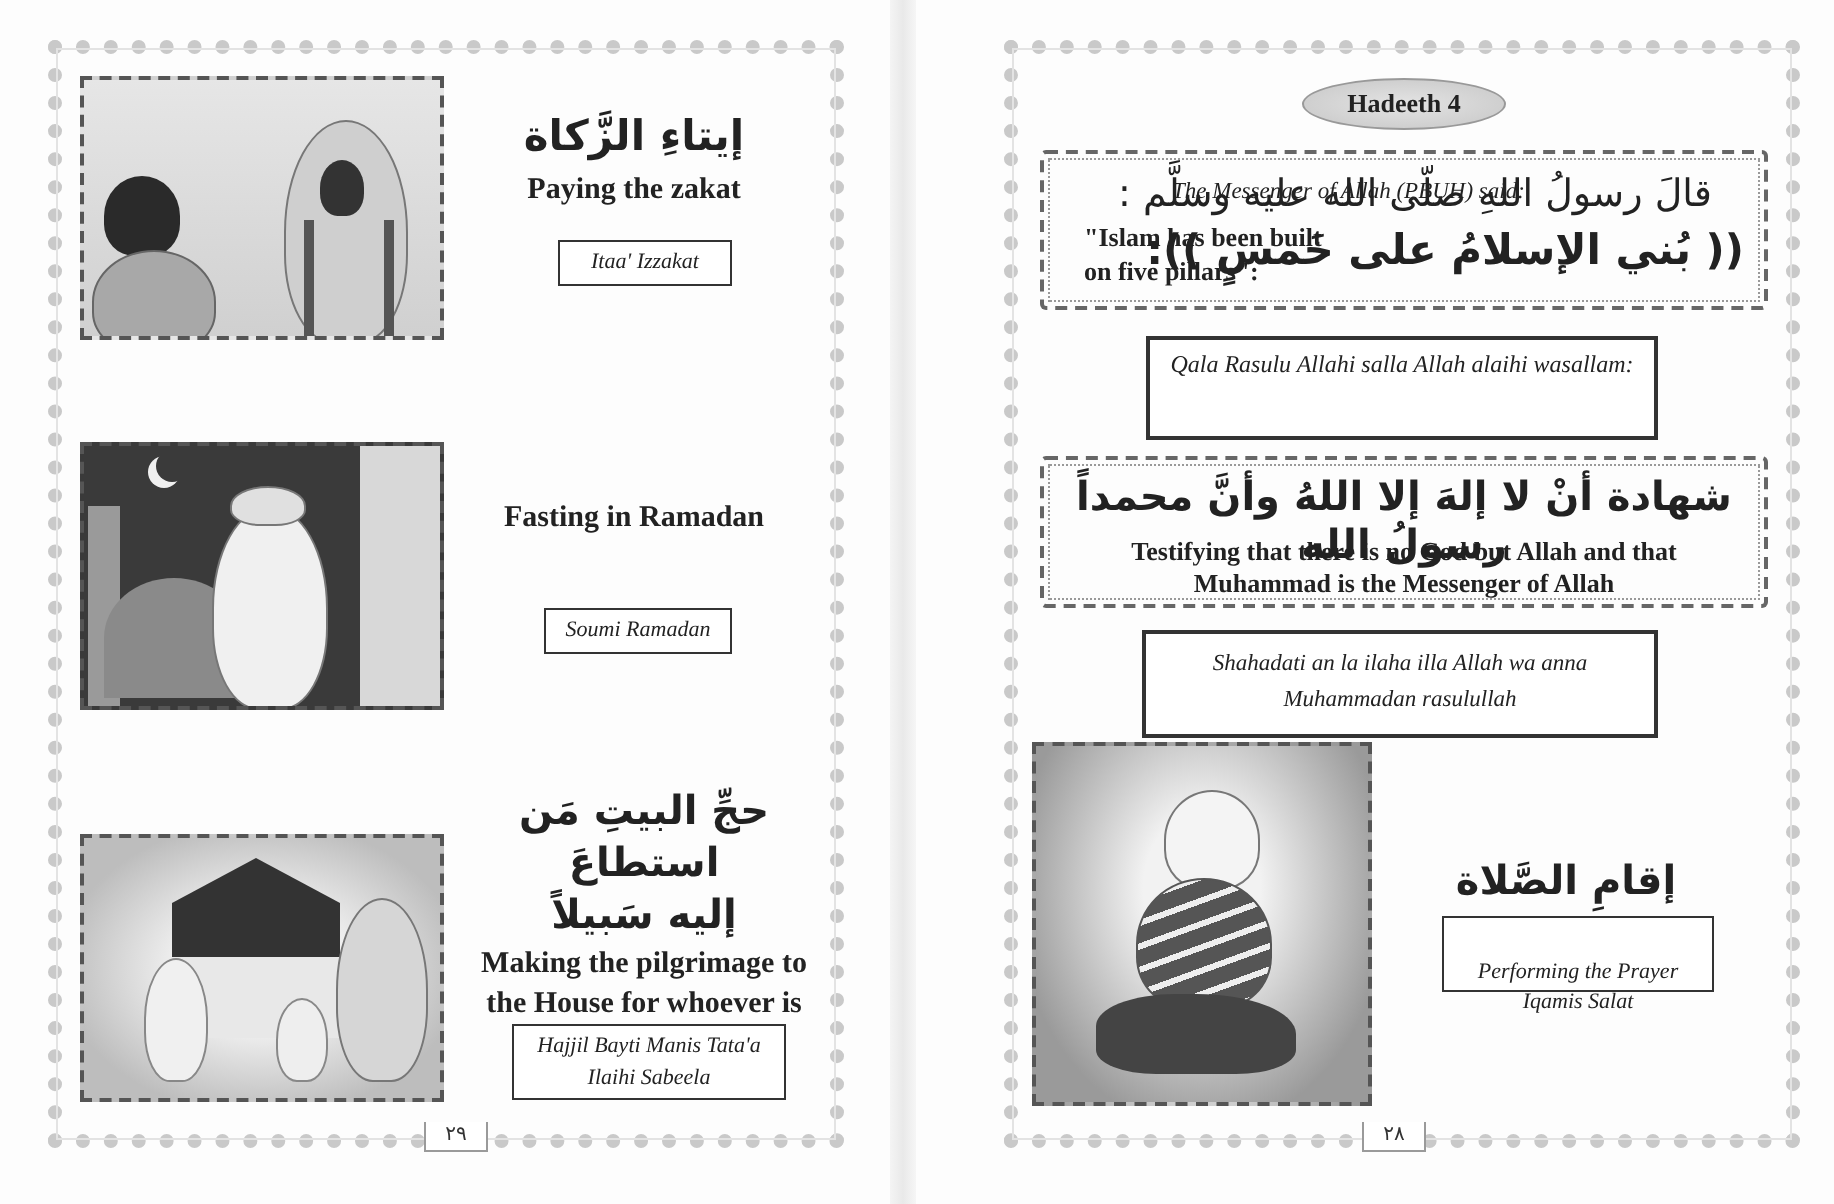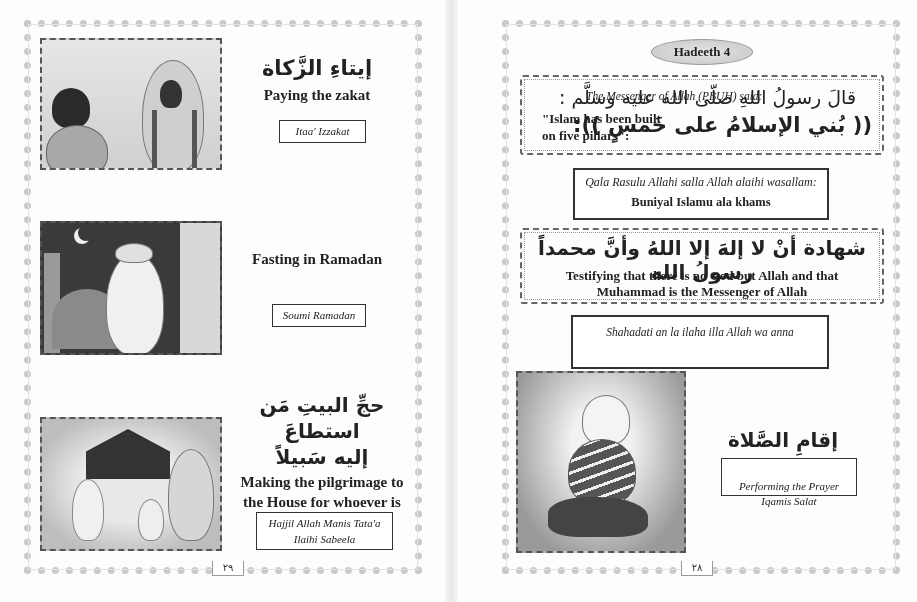--- a/index.html
+++ b/index.html
@@ -68,21 +68,21 @@
     <div class="figure" style="left:96px;top:80px;width:24px;height:40px;background:#eee;border:1px solid #888;"></div>
   </div>
   <div class="center" style="left:232px;top:392px;width:180px;">
     <div class="ar" style="font-size:20px;line-height:26px;">حجِّ البيتِ مَن استطاعَ</div>
     <div class="ar" style="font-size:20px;line-height:26px;text-align:center;">إليه سَبيلاً</div>
     <div class="en" style="font-size:15px;line-height:20px;margin-top:2px;">Making the pilgrimage to</div>
     <div class="en" style="font-size:15px;line-height:20px;">the House for whoever is</div>
     <div class="en" style="font-size:15px;line-height:20px;">able to do so</div>
   </div>
   <div class="box" style="left:256px;top:512px;width:135px;height:36px;">
-    <div class="it" style="font-size:11px;line-height:16px;margin-top:2px;">Hajjil Allah Manis Tata'a</div>
+    <div class="it" style="font-size:11px;line-height:16px;margin-top:2px;">Hajjil Bayti Manis Tata'a</div>
     <div class="it" style="font-size:11px;line-height:16px;">Ilaihi Sabeela</div>
   </div>
 
   <div class="pnum" style="left:212px;">٢٩</div>
 </div>
 
 <div class="gutter"></div>
 
 <div class="page right">
   <div class="frame"></div>
@@ -94,31 +94,31 @@
   <div class="ornbox" style="left:62px;top:75px;width:360px;height:76px;">
     <div class="it" style="position:absolute;left:24px;top:13px;font-size:11.5px;margin-left:40px;">The Messenger of Allah (PBUH) said:</div>
     <div class="ar" style="position:absolute;right:26px;top:9px;font-size:19px;font-weight:normal;">قالَ رسولُ اللهِ صلّى الله عليه وسلَّم :</div>
     <div class="en" style="position:absolute;left:20px;top:34px;font-size:13px;">"Islam has been built</div>
     <div class="en" style="position:absolute;left:20px;top:51px;font-size:13px;">on five pillars":</div>
     <div class="ar" style="position:absolute;right:10px;top:36px;font-size:21px;">(( بُني الإسلامُ على خَمسٍ )):</div>
   </div>
 
   <div class="box" style="left:115px;top:168px;width:252px;height:48px;border-width:2px;">
     <div class="it" style="font-size:12px;line-height:18px;margin-top:3px;">Qala Rasulu Allahi salla Allah alaihi wasallam:</div>
-    <div class="en" style="font-size:12.5px;line-height:22px;">Buniyal Islamu ala khams</div>
   </div>
 
   <div class="ornbox" style="left:62px;top:228px;width:360px;height:72px;">
     <div class="ar" style="position:absolute;left:0;right:0;top:6px;text-align:center;font-size:20px;">شهادة أنْ لا إلهَ إلا اللهُ وأنَّ محمداً رسولُ الله</div>
     <div class="en" style="position:absolute;left:0;right:0;top:38px;text-align:center;font-size:13px;">Testifying that there is no God but Allah and that</div>
     <div class="en" style="position:absolute;left:0;right:0;top:54px;text-align:center;font-size:13px;">Muhammad is the Messenger of Allah</div>
   </div>
 
   <div class="box" style="left:113px;top:315px;width:254px;height:50px;border-width:2px;">
     <div class="it" style="font-size:11.5px;line-height:18px;margin-top:6px;">Shahadati an la ilaha illa Allah wa anna</div>
+    <div class="it" style="font-size:11.5px;line-height:18px;">Muhammadan rasulullah</div>
   </div>
 
   <div class="illus" style="left:58px;top:371px;width:166px;height:178px;background:radial-gradient(ellipse at 50% 40%,#f2f2f2 25%,#9a9a9a 80%);">
     <div class="figure" style="left:64px;top:22px;width:46px;height:48px;background:#f4f4f4;border:1px solid #777;"></div>
     <div class="figure" style="left:50px;top:66px;width:66px;height:64px;background:repeating-linear-gradient(160deg,#555 0 8px,#eee 8px 11px);border:1px solid #555;"></div>
     <div class="figure" style="left:30px;top:124px;width:100px;height:40px;background:#444;border-radius:40% 50% 30% 30%;"></div>
   </div>
 
   <div class="center" style="left:250px;top:427px;width:150px;">
     <div class="ar" style="font-size:20px;line-height:26px;">إقامِ الصَّلاة</div>

